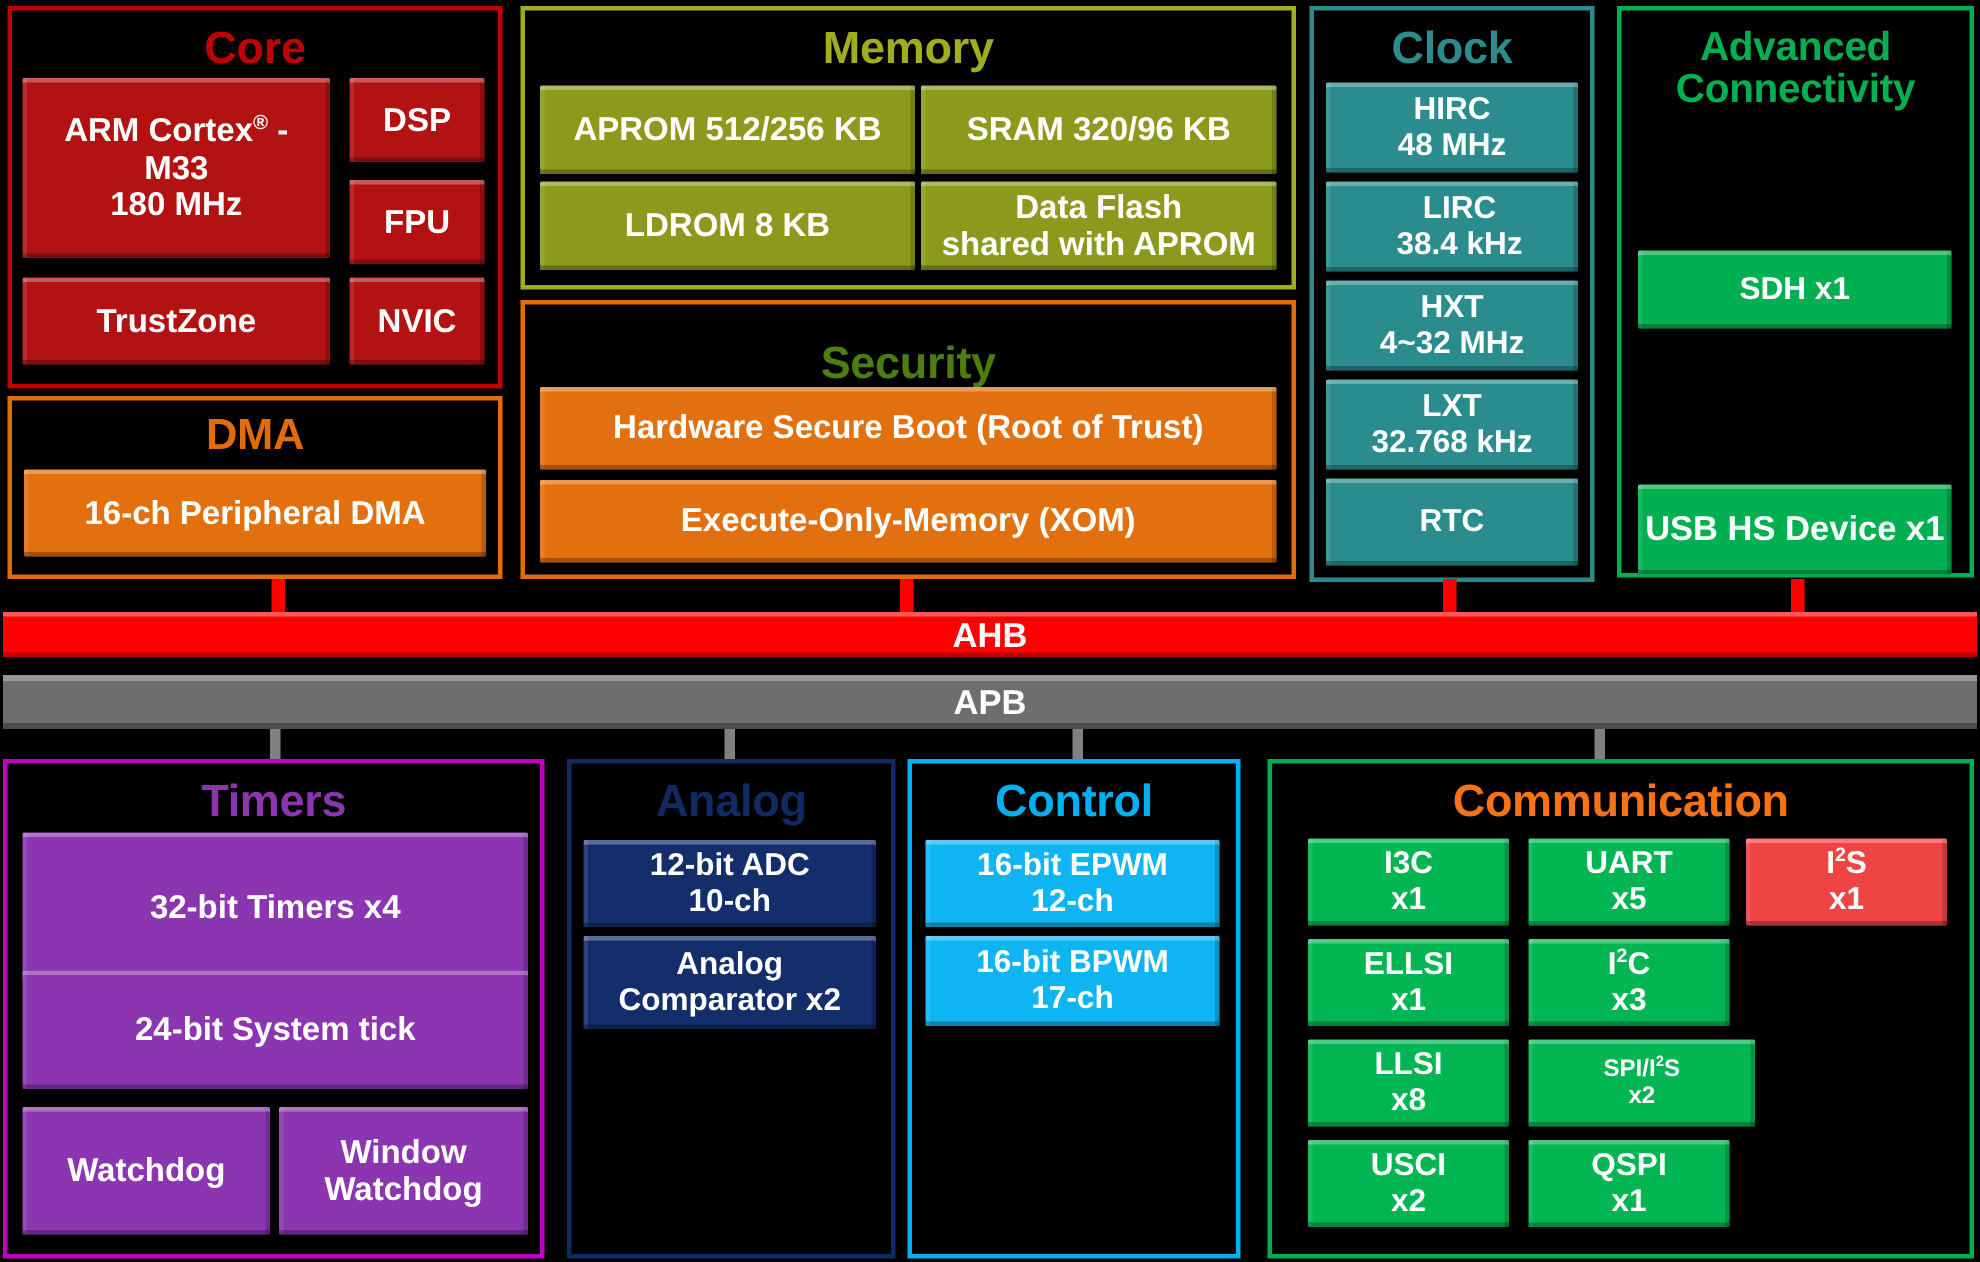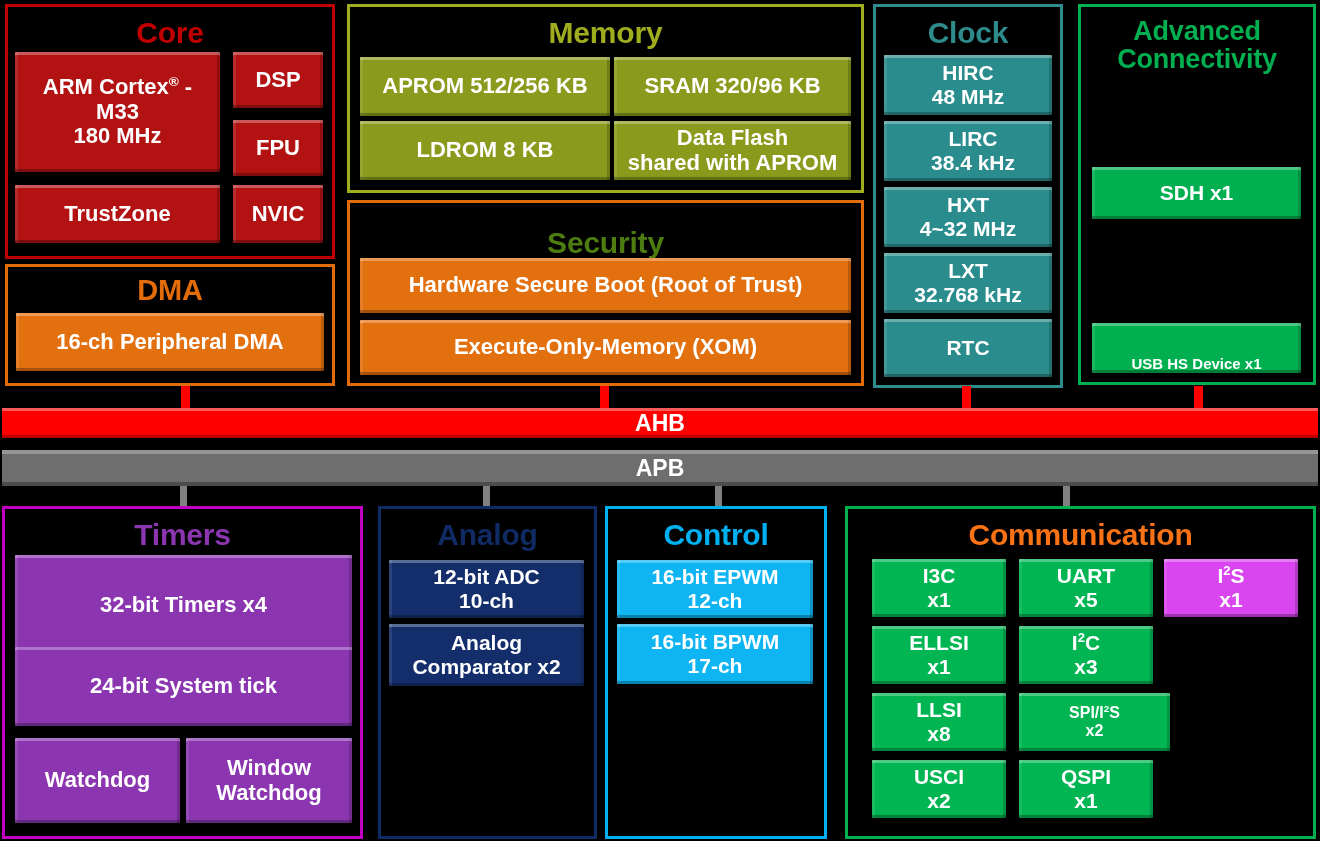--- a/index.html
+++ b/index.html
@@ -100,21 +100,21 @@
 <div class="chip" style="left:884px;top:319px;width:168px;height:58px;background:#2A8C8C;font-size:21px;">
   <span>RTC</span>
 </div>
 
 <div class="panel" style="left:1078px;top:4px;width:238px;height:381px;border-color:#00B050;">
   <div class="panel-title" style="top:10px;font-size:27px;color:#00B050;">Advanced<br>Connectivity</div>
 </div>
 <div class="chip" style="left:1092px;top:167px;width:209px;height:52px;background:#00B050;font-size:21px;text-align:center;">
   <span>SDH x1</span>
 </div>
-<div class="chip" style="left:1092px;top:323px;width:209px;height:50px;background:#00B050;font-size:15px;align-items:flex-end;">
+<div class="chip" style="left:1092px;top:323px;width:209px;height:60px;background:#00B050;font-size:23px;">
   <span>USB HS Device x1</span>
 </div>
 
 <div class="stub" style="left:181px;top:386px;width:9px;height:24px;background:#FF0000;"></div>
 <div class="stub" style="left:600px;top:386px;width:9px;height:24px;background:#FF0000;"></div>
 <div class="stub" style="left:962px;top:386px;width:9px;height:24px;background:#FF0000;"></div>
 <div class="stub" style="left:1194px;top:386px;width:9px;height:24px;background:#FF0000;"></div>
 
 <div class="bus" style="left:2px;top:408px;width:1316px;height:30px;background:#FF0000;font-size:23px;
             box-shadow:inset 0 3px 0 rgba(255,255,255,0.35), inset 0 -3px 0 rgba(0,0,0,0.25);">
@@ -170,21 +170,21 @@
 <div class="panel" style="left:845px;top:506px;width:471px;height:333px;border-color:#00B050;">
   <div class="panel-title" style="top:10px;font-size:30px;color:#f97316;">Communication</div>
 </div>
 
 <div class="chip" style="left:872px;top:559px;width:134px;height:58px;background:#00B552;font-size:21px;">
   <span>I3C<br>x1</span>
 </div>
 <div class="chip" style="left:1019px;top:559px;width:134px;height:58px;background:#00B552;font-size:21px;">
   <span>UART<br>x5</span>
 </div>
-<div class="chip" style="left:1164px;top:559px;width:134px;height:58px;background:#d946ef;font-size:21px;">
+<div class="chip" style="left:1164px;top:559px;width:134px;height:58px;background:#ef4444;font-size:21px;">
   <span>I<sup>2</sup>S<br>x1</span>
 </div>
 
 <div class="chip" style="left:872px;top:626px;width:134px;height:58px;background:#00B552;font-size:21px;">
   <span>ELLSI<br>x1</span>
 </div>
 <div class="chip" style="left:1019px;top:626px;width:134px;height:58px;background:#00B552;font-size:21px;">
   <span>I<sup>2</sup>C<br>x3</span>
 </div>
 

